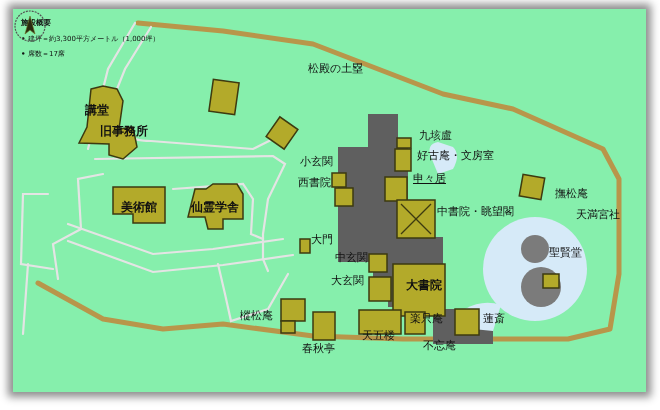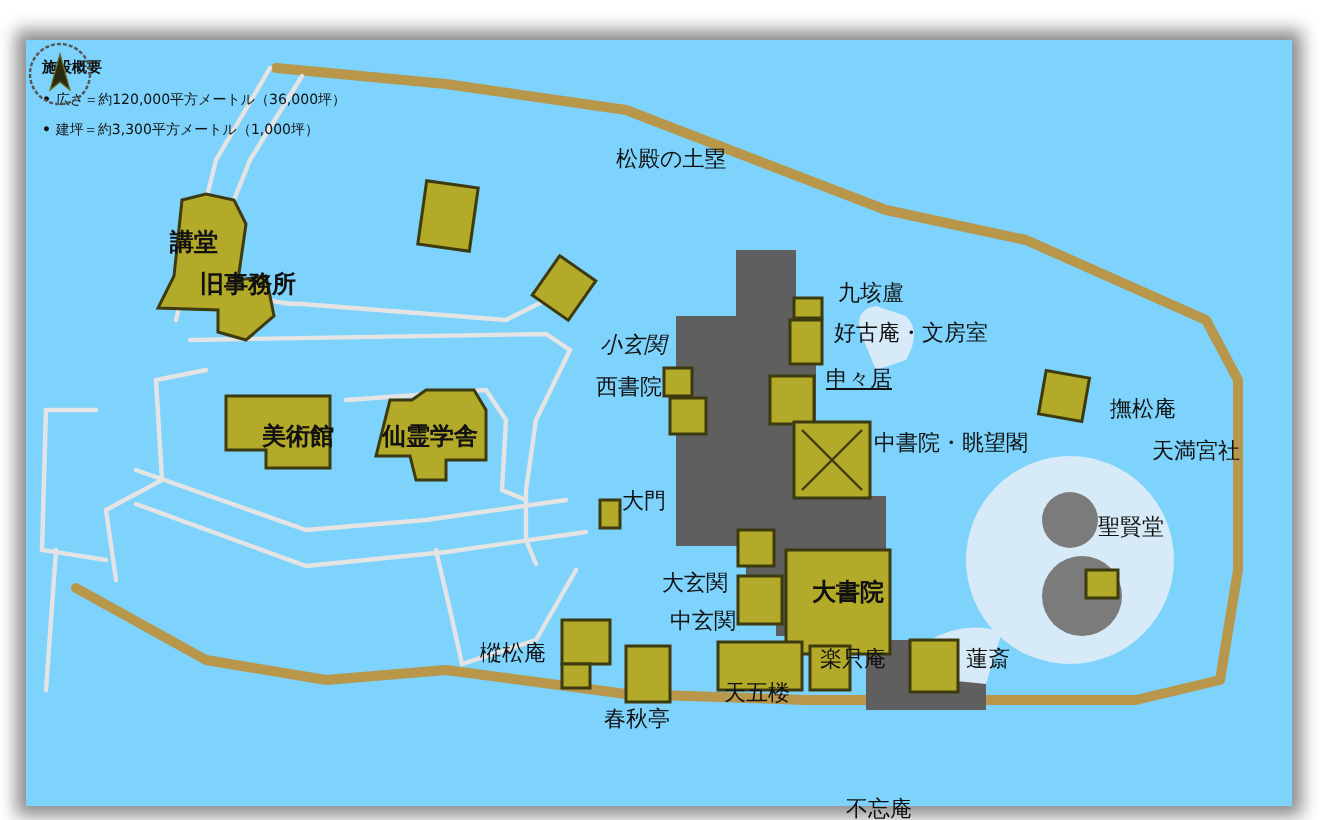--- a/index.html
+++ b/index.html
@@ -1,19 +1,19 @@
 <!DOCTYPE html>
 <html><head>
 <meta charset="utf-8">
 <style>
   html, body { margin:0; padding:0; background:#ffffff; }
   body { width:660px; height:410px; position:relative; overflow:hidden; font-family:"DejaVu Sans", sans-serif; }
   .map {
-    position:absolute; left:13px; top:20px; width:633px; height:383px;
-    background:#7dd3fc;
+    position:absolute; left:13px; top:9px; width:633px; height:383px;
+    background:#86efac;
     box-shadow: 0 0 8px 5px rgba(0,0,0,0.45);
   }
   .map svg { position:absolute; left:0; top:0; }
   .summary { position:absolute; left:8px; top:6px; color:#111; font-size:7px; line-height:15.5px; }
   .summary .title { font-weight:bold; font-size:7.5px; margin-bottom:1px; }
   .summary .item::before { content:"• "; font-weight:bold; }
   .lbl { position:absolute; color:#111; font-size:11px; white-space:nowrap; line-height:12px; }
   .lbl.big { font-size:12px; font-weight:bold; }
   .compass { position:absolute; left:564px; top:50px; width:34px; height:34px; }
 </style>
@@ -83,46 +83,46 @@
       <rect x="530" y="265" width="16" height="14"></rect>
     </g>
     <g stroke="#3d3a10" stroke-width="1.2">
       <line x1="388" y1="195" x2="418" y2="225"></line>
       <line x1="418" y1="195" x2="388" y2="225"></line>
     </g>
   </svg>
 
   <div class="summary">
     <div class="title">施設概要</div>
-    <div class="item">広さ＝約120,000平方メートル（36,000坪）</div>
     <div class="item">建坪＝約3,300平方メートル（1,000坪）</div>
+    <div class="item">席数＝17席</div>
   </div>
 
   <svg class="compass" viewBox="0 0 34 34">
     <circle cx="17" cy="17" r="15" fill="none" stroke="#555" stroke-width="1.2" stroke-dasharray="2 1"></circle>
     <path d="M17 7 L22 25 L17 21 L12 25 Z" fill="#2a2a10" stroke="#6b6b20" stroke-width="0.6"></path>
   </svg>
 
   <span class="lbl" style="left:295px;top:54px;">松殿の土塁</span>
   <span class="lbl big" style="left:72px;top:95px;">講堂</span>
   <span class="lbl big" style="left:87px;top:116px;text-align:right;">旧事務所</span>
-  <span class="lbl big" style="left:108px;top:192px;margin-left:10px;">美術館</span>
+  <span class="lbl big" style="left:108px;top:192px;">美術館</span>
   <span class="lbl big" style="left:178px;top:192px;">仙霊学舎</span>
   <span class="lbl" style="left:406px;top:121px;">九垓盧</span>
   <span class="lbl" style="left:404px;top:141px;">好古庵・文房室</span>
-  <span class="lbl" style="left:287px;top:147px;font-style:italic;">小玄関</span>
+  <span class="lbl" style="left:287px;top:147px;">小玄関</span>
   <span class="lbl" style="left:285px;top:168px;">西書院</span>
   <span class="lbl" style="left:400px;top:164px;text-decoration:underline;">申々居</span>
   <span class="lbl" style="left:424px;top:196px;font-family:Liberation Serif, serif;">中書院・眺望閣</span>
   <span class="lbl" style="left:298px;top:225px;">大門</span>
-  <span class="lbl" style="left:322px;top:243px;margin-top:42px;">中玄関</span>
+  <span class="lbl" style="left:322px;top:243px;">中玄関</span>
   <span class="lbl" style="left:318px;top:266px;">大玄関</span>
   <span class="lbl big" style="left:393px;top:270px;">大書院</span>
   <span class="lbl" style="left:227px;top:301px;">樅松庵</span>
   <span class="lbl" style="left:289px;top:334px;">春秋亭</span>
   <span class="lbl" style="left:349px;top:321px;">天五楼</span>
   <span class="lbl" style="left:397px;top:304px;">楽只庵</span>
-  <span class="lbl" style="left:410px;top:331px;margin-top:48px;">不忘庵</span>
+  <span class="lbl" style="left:410px;top:331px;">不忘庵</span>
   <span class="lbl" style="left:470px;top:304px;">蓮斎</span>
   <span class="lbl" style="left:536px;top:238px;">聖賢堂</span>
   <span class="lbl" style="left:542px;top:179px;">撫松庵</span>
   <span class="lbl" style="left:563px;top:200px;">天満宮社</span>
 </div>
 
 </body></html>

